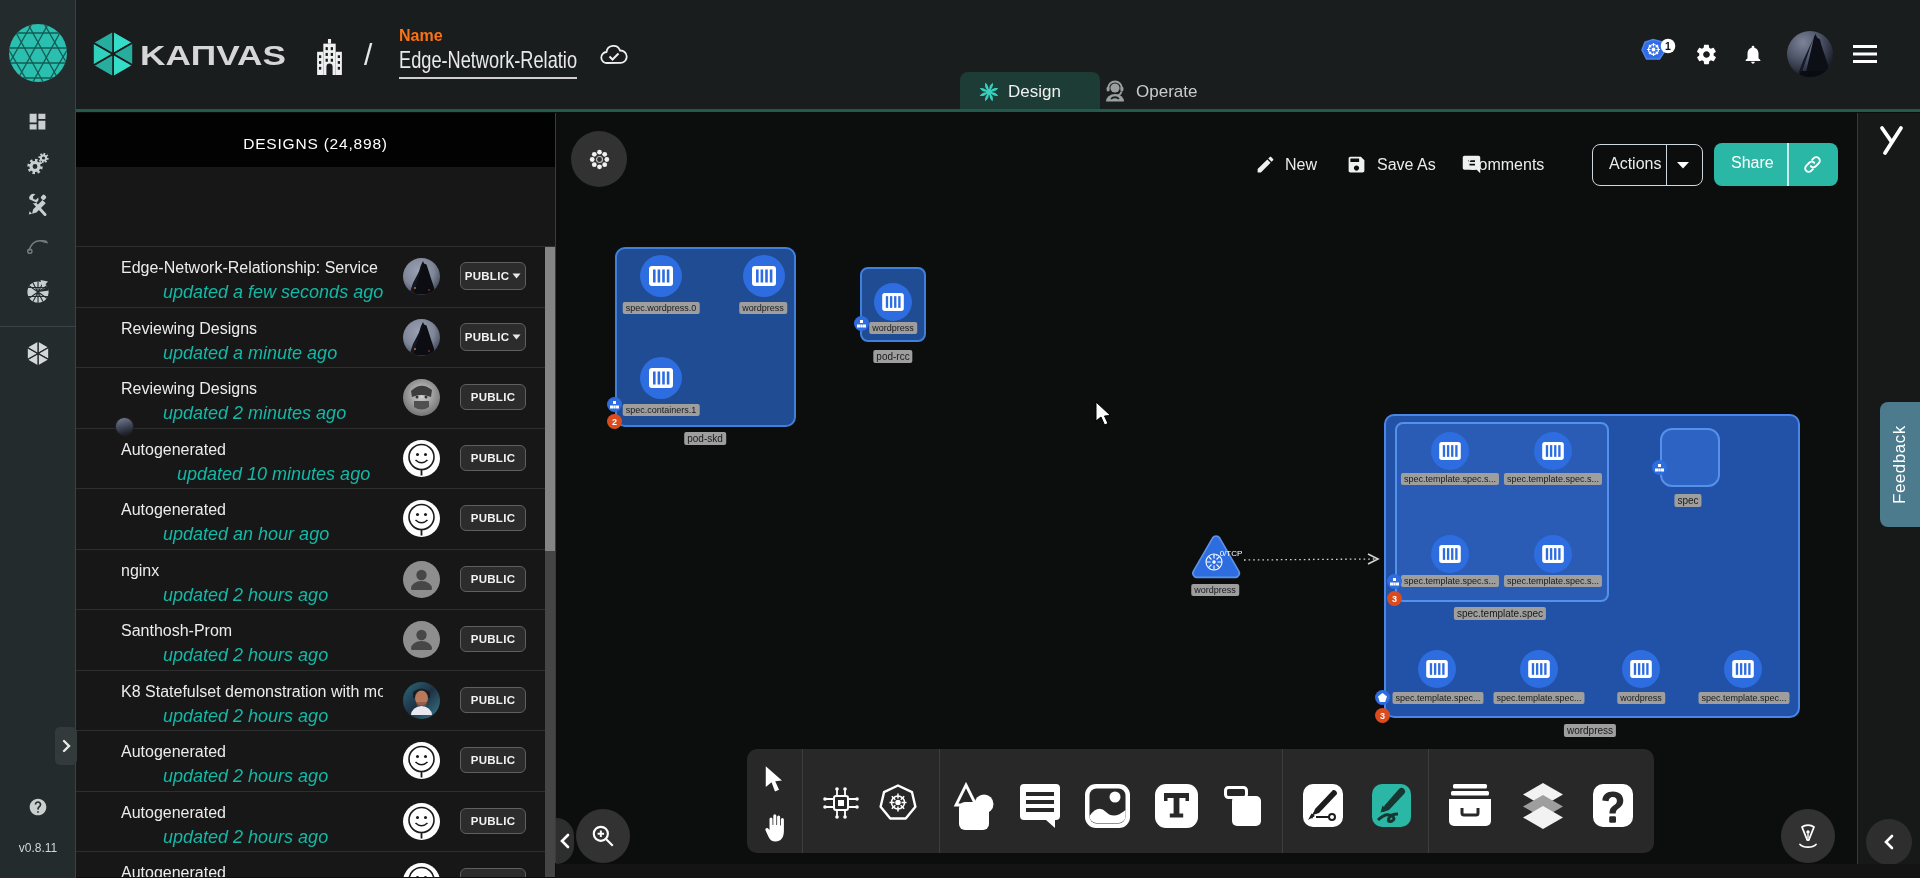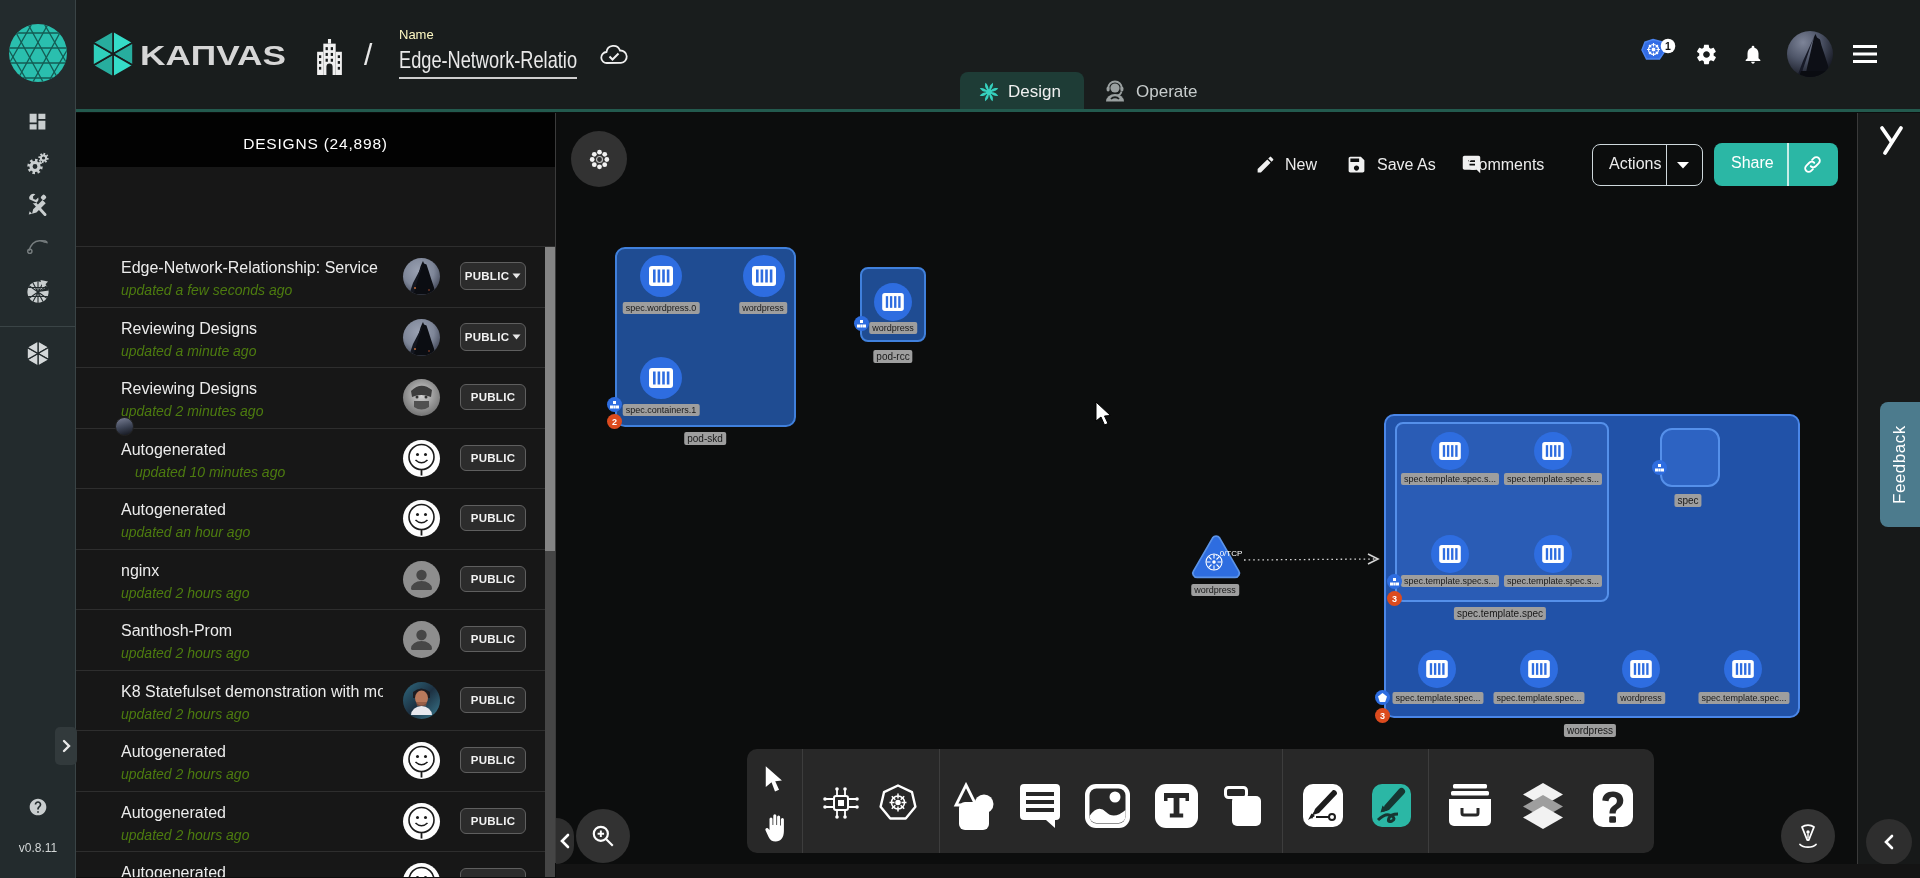--- a/index.html
+++ b/index.html
@@ -11,35 +11,35 @@
   
   #header { left:76px; top:0; width:1844px; height:111px; background:#191d1d; }
   #sidebar { left:0; top:0; width:76px; height:878px; background:#232b2d; z-index:5; border-right:1px solid #3a4446; }
   #tealline { left:76px; top:109px; width:1844px; height:3px; background:#235a4e; }
   #panel { left:76px; top:113px; width:479px; height:764px; background:#171717; overflow:hidden; }
   #canvas { left:556px; top:113px; width:1300px; height:750px; background:#0c0d0d; }
   #dock { left:1857px; top:113px; width:63px; height:764px; background:#171919; border-left:1px solid #3a3a3a; }
   #bottomstrip { left:556px; top:864px; width:1364px; height:14px; background:#141414; }
 
   
-  .hname-label { color:#fef9c3; font-size:13px; }
+  .hname-label { color:#f97316; font-size:16px;font-weight:bold; }
   .tab { border-radius:8px 8px 0 0; display:flex; align-items:center; }
-  #tab-design { left:884px; top:72px; width:124px; height:39px; background:#1e3c36; }
+  #tab-design { left:884px; top:72px; width:140px; height:39px; background:#1e3c36; }
   #tab-design span { color:#f0f0f0; font-size:17px; margin-left:8px;}
   #tab-operate span { color:#c7cccc; font-size:17px; margin-left:8px;}
 
   
   #designs-head { left:0; top:0; width:479px; height:54px; background:#020202;
      color:#fff; font-size:15.5px; letter-spacing:.8px; padding-top:7px; display:flex; align-items:center; justify-content:center;}
   #searchwrap { left:0; top:54px; width:479px; height:79px; background:#171717;}
   #searchbox { left:18px; top:21px; width:349px; height:42px; border:1px solid #5c5c5c; border-radius:6px; background:#1d1d1d; }
   #searchbox span { position:absolute; left:16px; top:10px; color:#939a9a; font-size:16px;}
   .rowsep { left:0; width:479px; height:1px; background:#2e2e2e; }
   .row-title { color:#ececec; font-size:16px; }
-  .row-sub { color:#4d7c0f; font-size:14px; font-style:italic; }
+  .row-sub { color:#14b8a6; font-size:18px; font-style:italic;margin-left:42px; }
   .chip { position:absolute; left:384px; width:66px; height:26px; border:1px solid #5f5f5f; border-radius:6px;
      background:#2c2c2c; color:#f2f2f2; font-size:11.5px; font-weight:bold; letter-spacing:.3px;
      display:flex; align-items:center; justify-content:center;}
   .avatar { position:absolute; left:327px; width:37px; height:37px; border-radius:50%; overflow:hidden;}
   #scrolltrack { left:469px; top:134px; width:10px; height:630px; background:#454545;}
   #scrollthumb { left:469px; top:134px; width:10px; height:304px; background:#848484;}
   #panelborder { left:555px; top:113px; width:1px; height:750px; background:#3b3b3b; }
 
   
   .krect { position:absolute; background:#1f4c92; border:2px solid #4080dc; border-radius:10px; }

